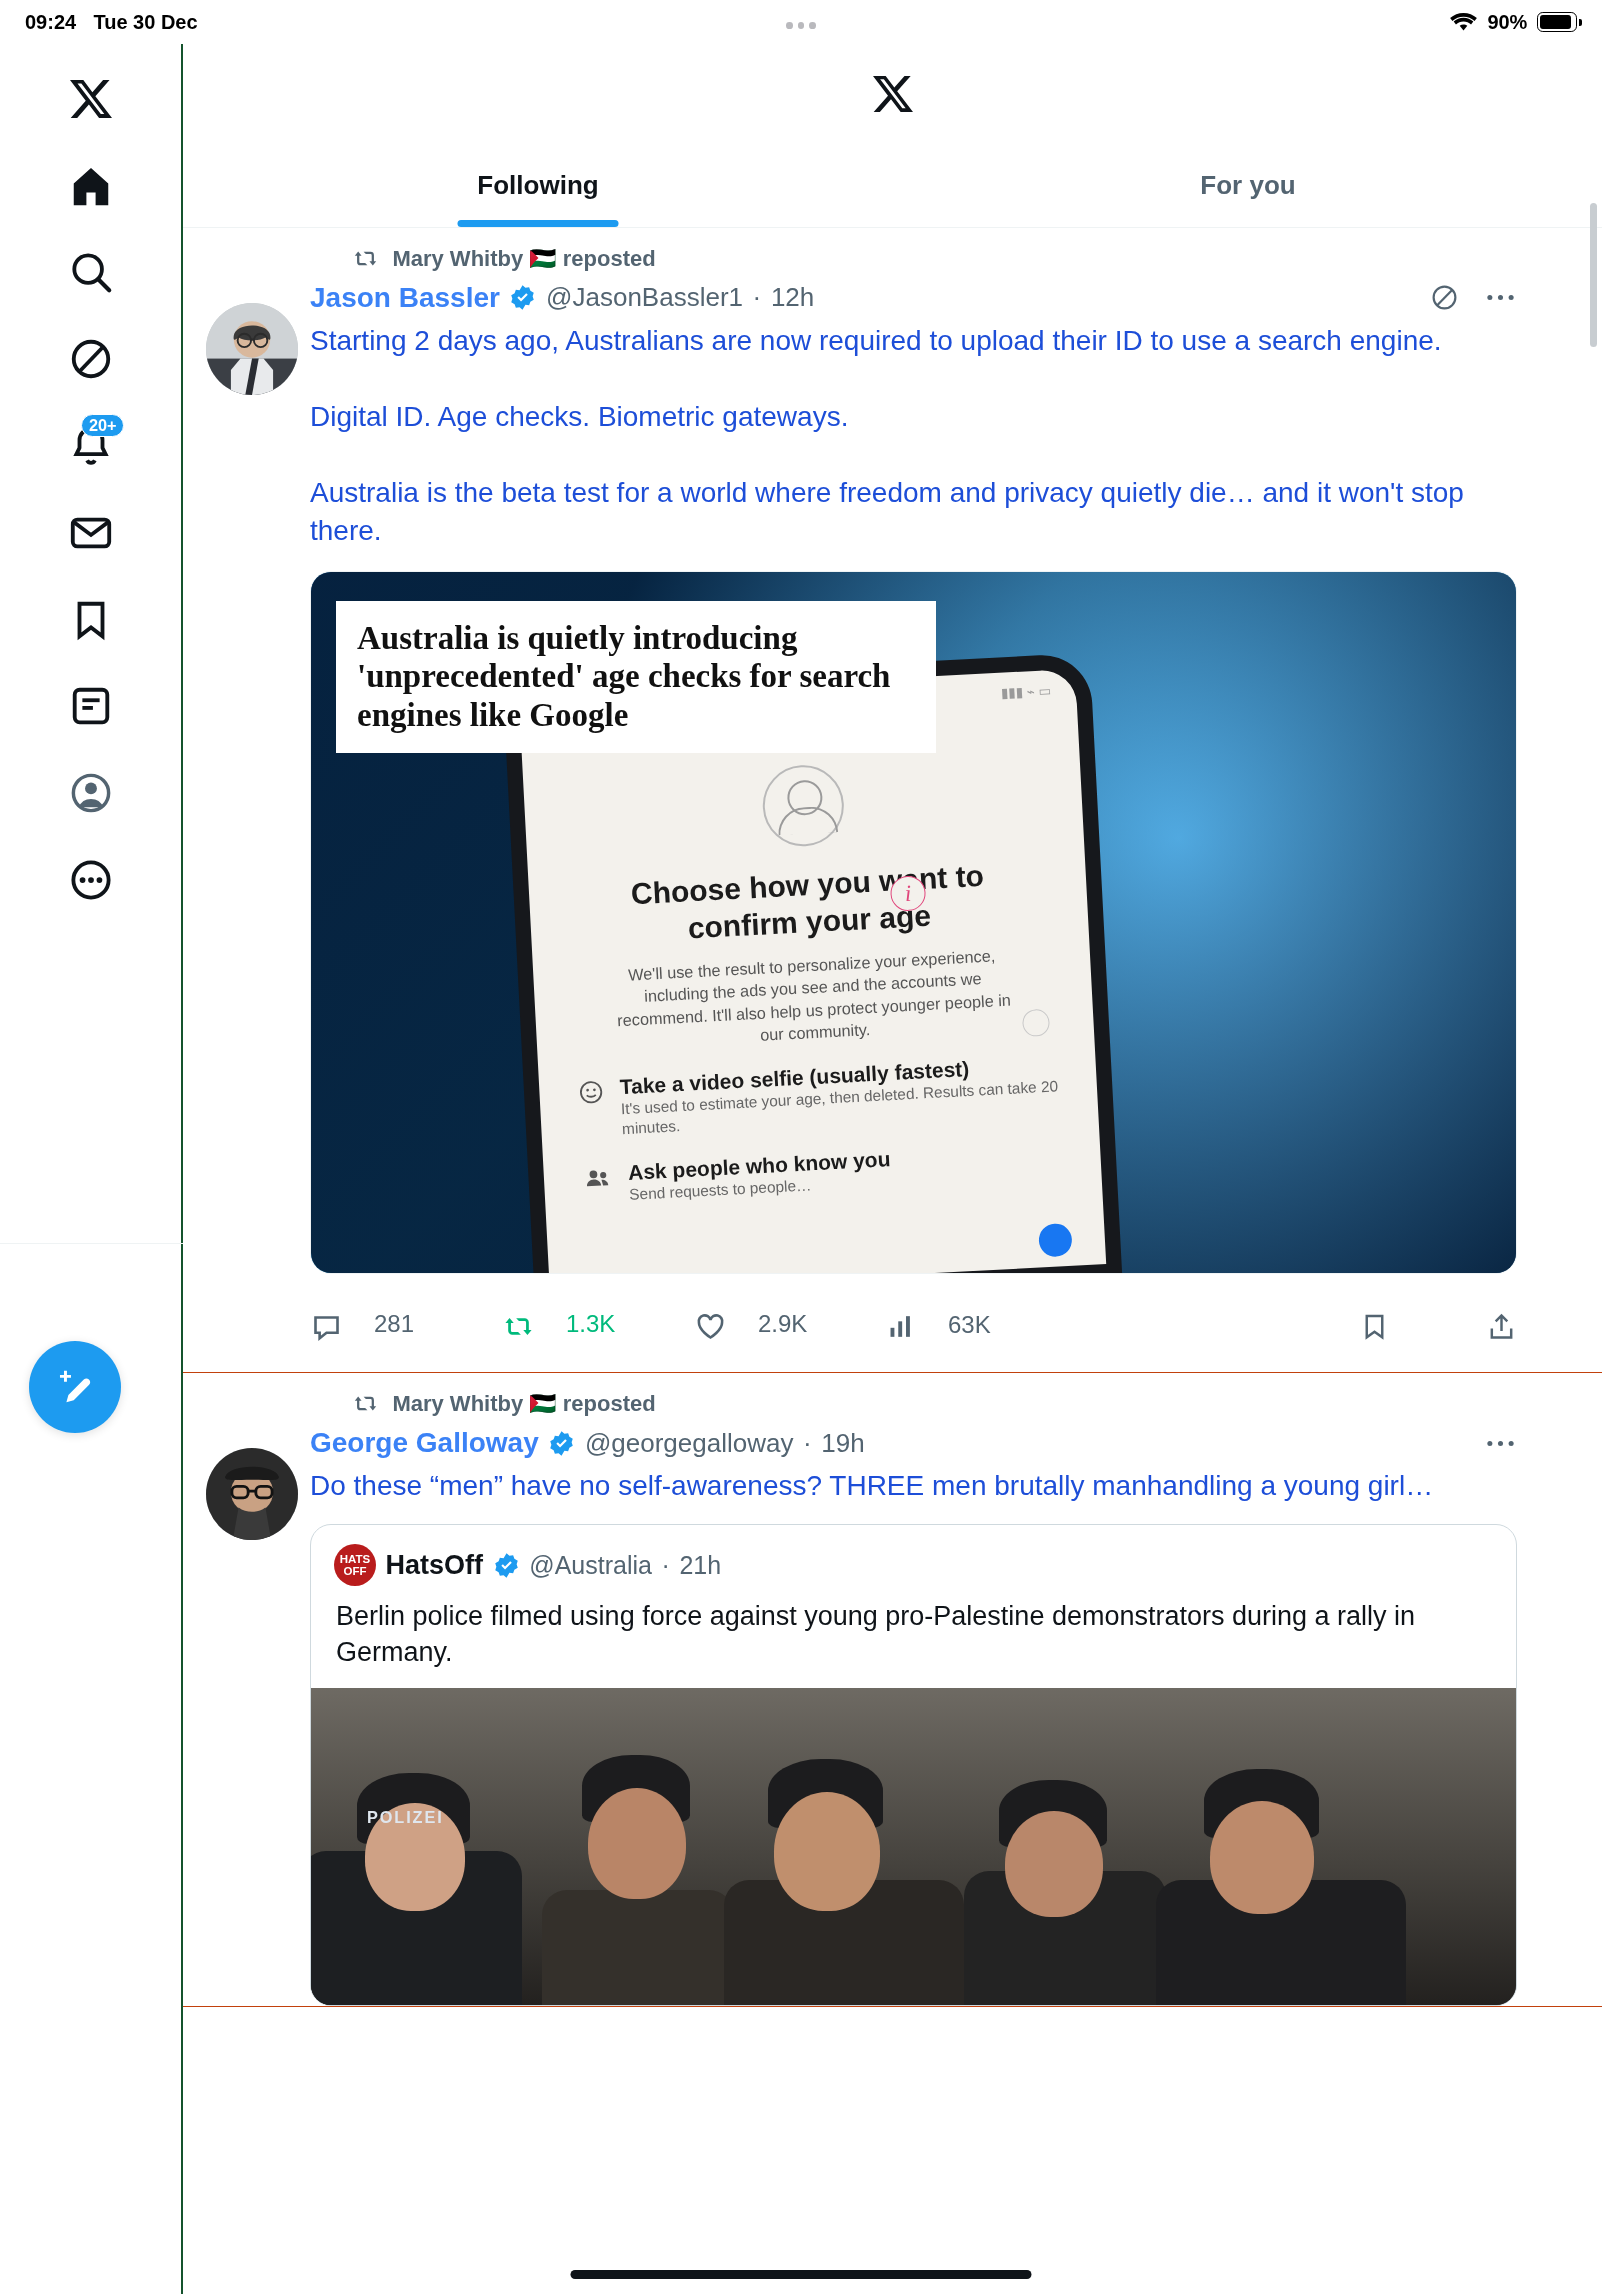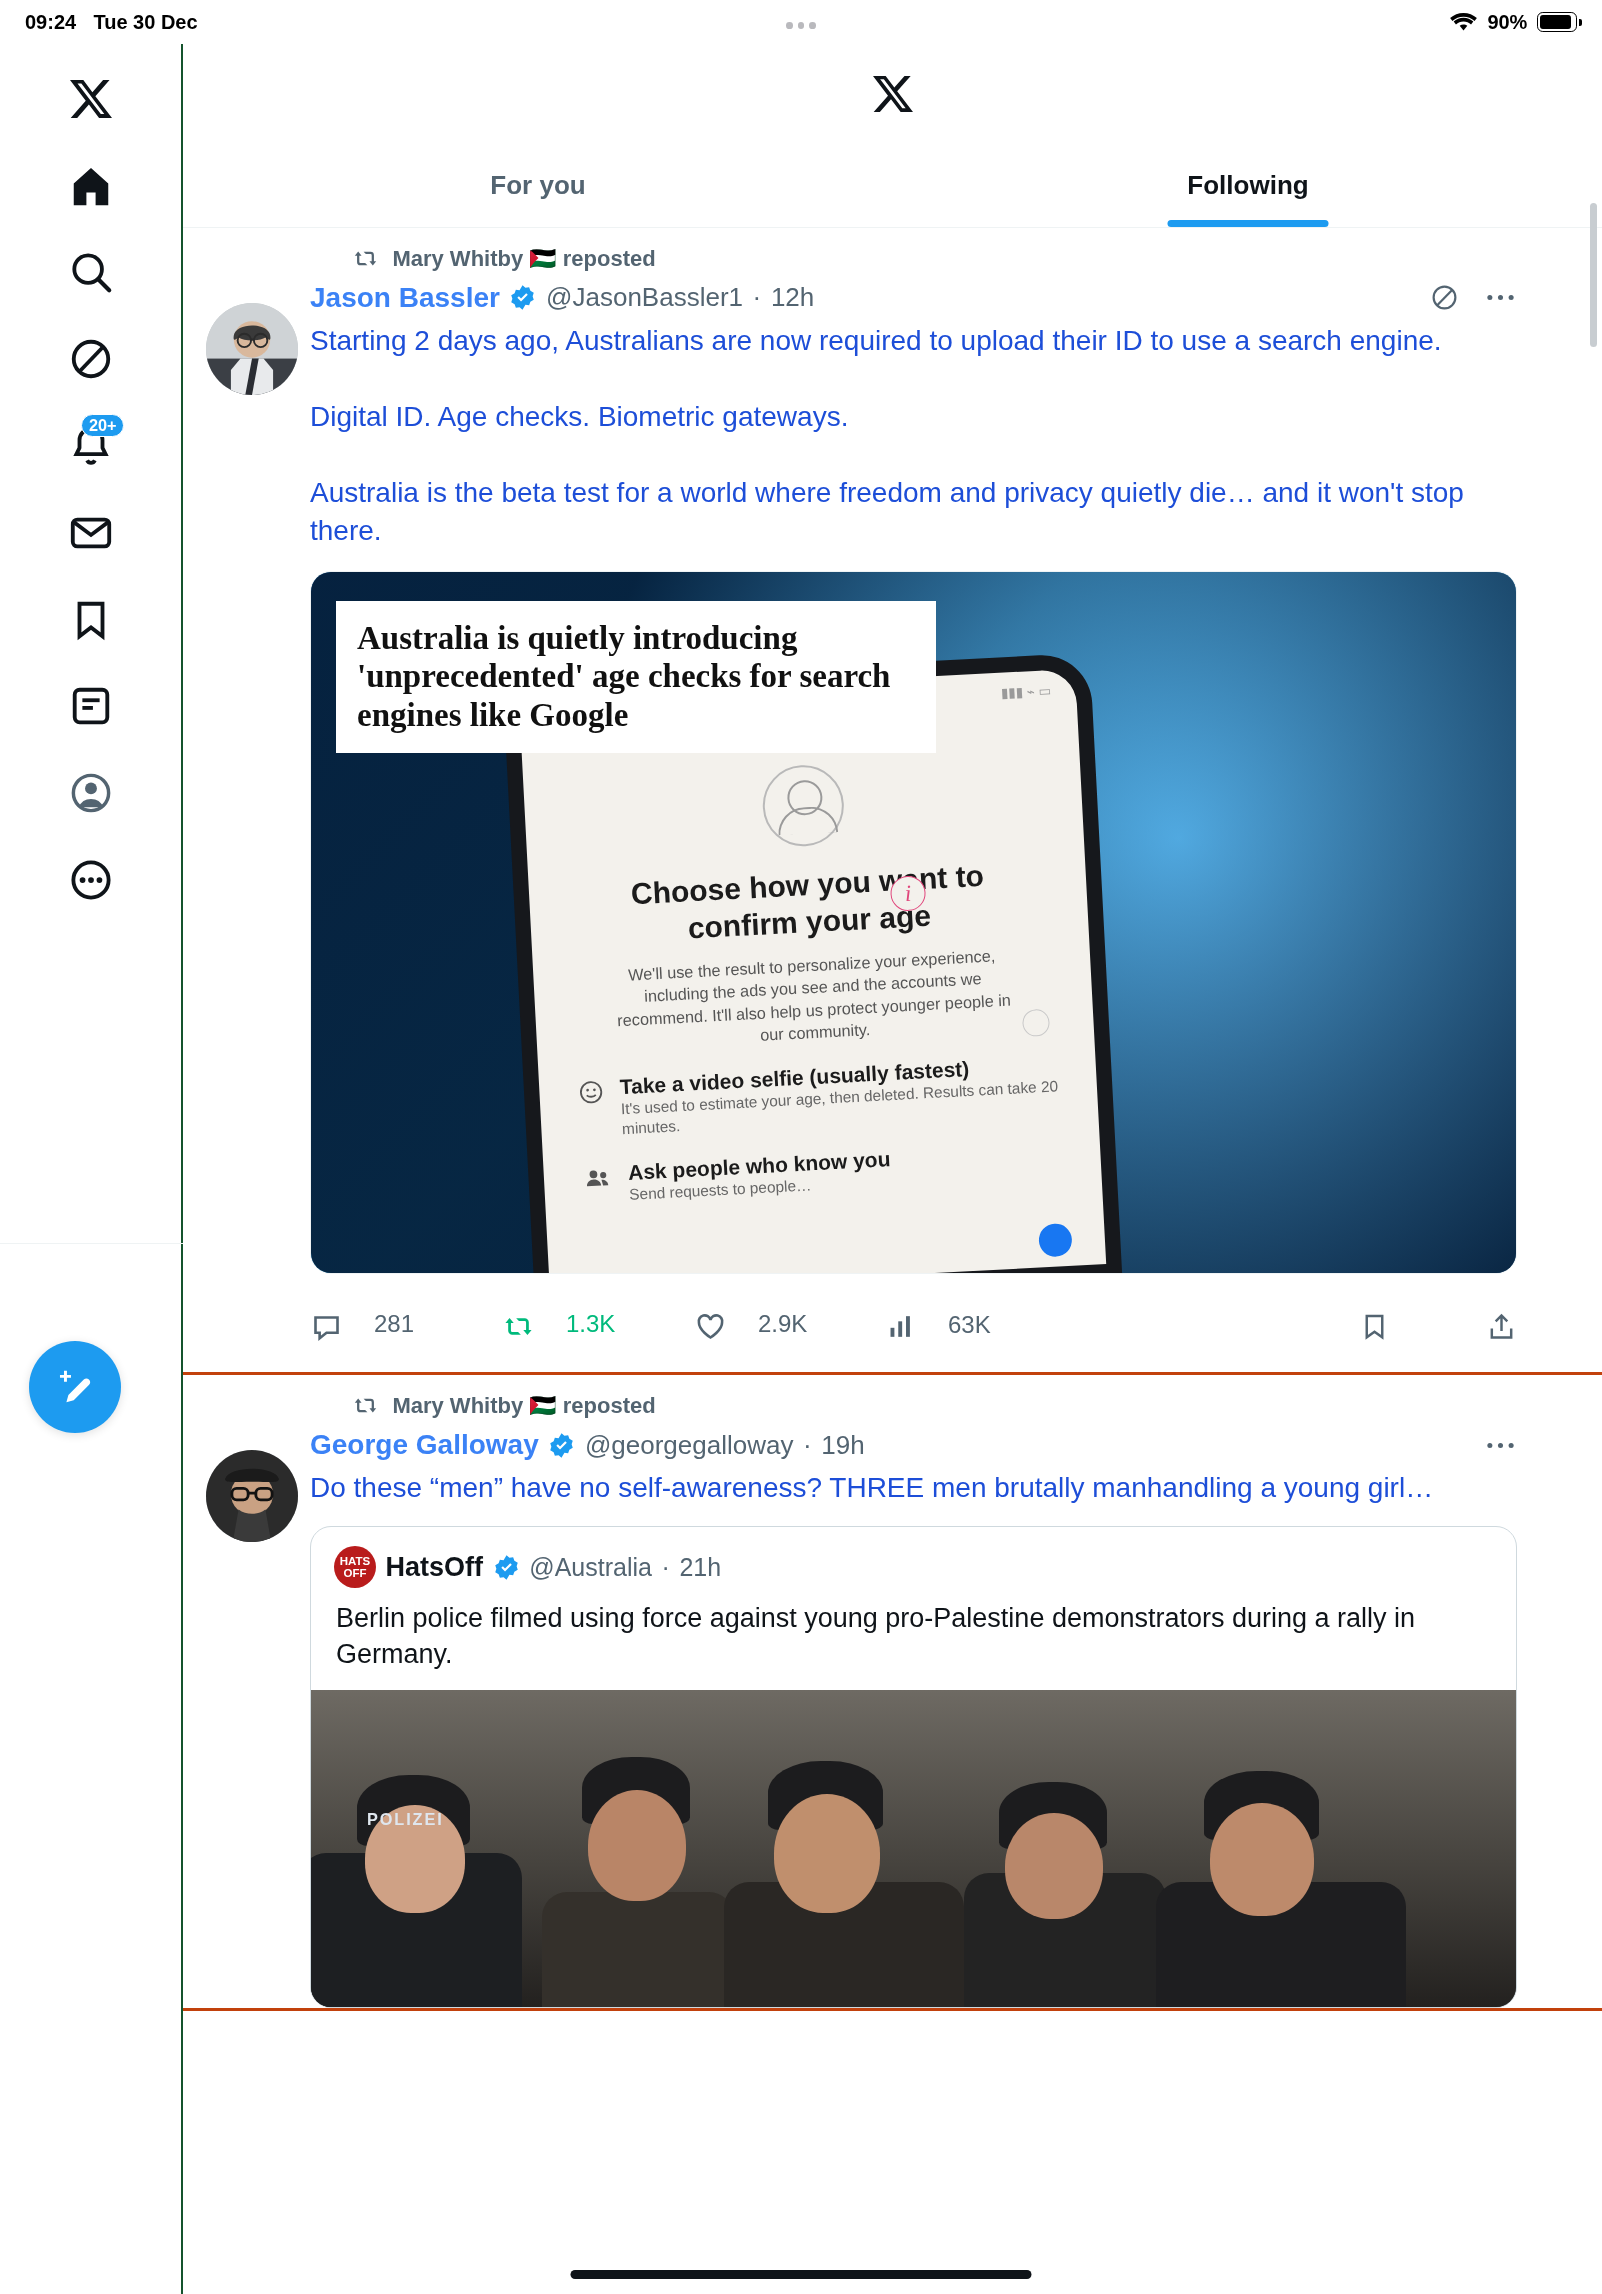--- a/index.html
+++ b/index.html
@@ -74,21 +74,21 @@
   }
   .tab.active { color: #0f1419; }
   .tab.active::after {
     content: ""; position: absolute; bottom: 0; left: 50%; transform: translateX(-50%);
     width: 161px; height: 6.7px; border-radius: 3.8px; background: #1d9bf0;
   }
   .tabs-underline { height: 1px; background: #eff3f4; width: 100%; }
 
   
   .timeline { position: relative; }
-  .post { padding: 17.3px 86px 0 127px; position: relative; border-bottom: 3px solid #c2410c; }
+  .post { padding: 17.3px 86px 0 127px; position: relative; border-bottom: 1px solid #c2410c; }
   .repost-line {
     display: flex; align-items: center; gap: 13.4px; color: #536471;
     font-size: 22px; font-weight: 700; margin-left: 42px; margin-bottom: 9.6px;
   }
   .avatar {
     position: absolute; left: 23px; width: 92px; height: 92px; border-radius: 50%;
     overflow: hidden; background: #c4c9cc;
   }
   .post-head { display: flex; align-items: center; gap: 9.6px; }
   .name { font-size: 28px; font-weight: 700; color: #3b82f6; }
@@ -283,22 +283,22 @@
 
 <div class="main">
 
   <div class="main-header">
     <svg width="40" height="40" viewBox="0 0 24 24">
         <path fill="#0f1419" d="M18.9 1.2h3.7l-8.1 9.2 9.5 12.4h-7.4l-5.8-7.6-6.7 7.6H.4l8.6-9.8L0 1.2h7.6l5.2 6.9 6.1-6.9zm-1.3 19.4h2L6.5 3.2H4.3l13.3 17.4z"></path>
       </svg>
   </div>
 
   <div class="tabs">
+    <div class="tab active">Following</div>
     <div class="tab">For you</div>
-    <div class="tab active">Following</div>
   </div>
   <div class="tabs-underline"></div>
 
   <div class="scrollbar"></div>
 
   <div class="timeline">
 
     <div class="post">
       <div class="repost-line">
         <svg width="27" height="27" viewBox="0 0 24 24">

